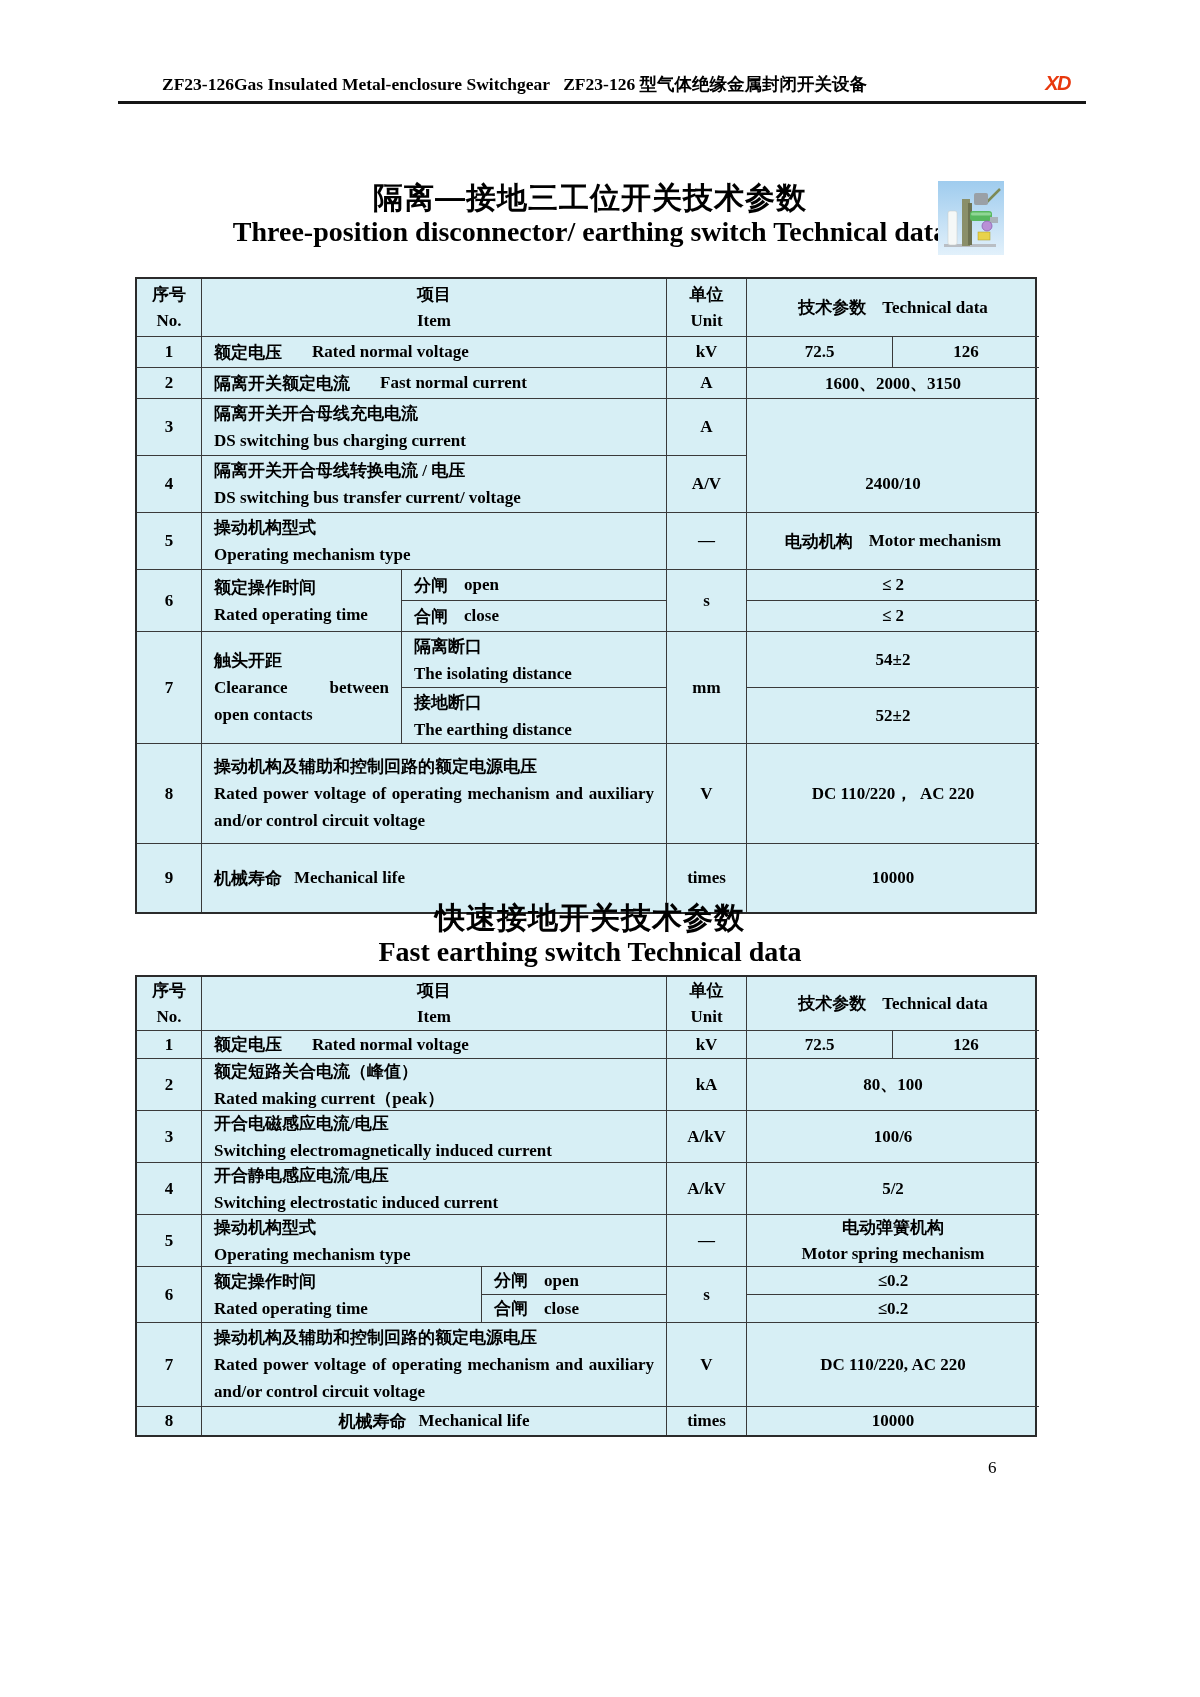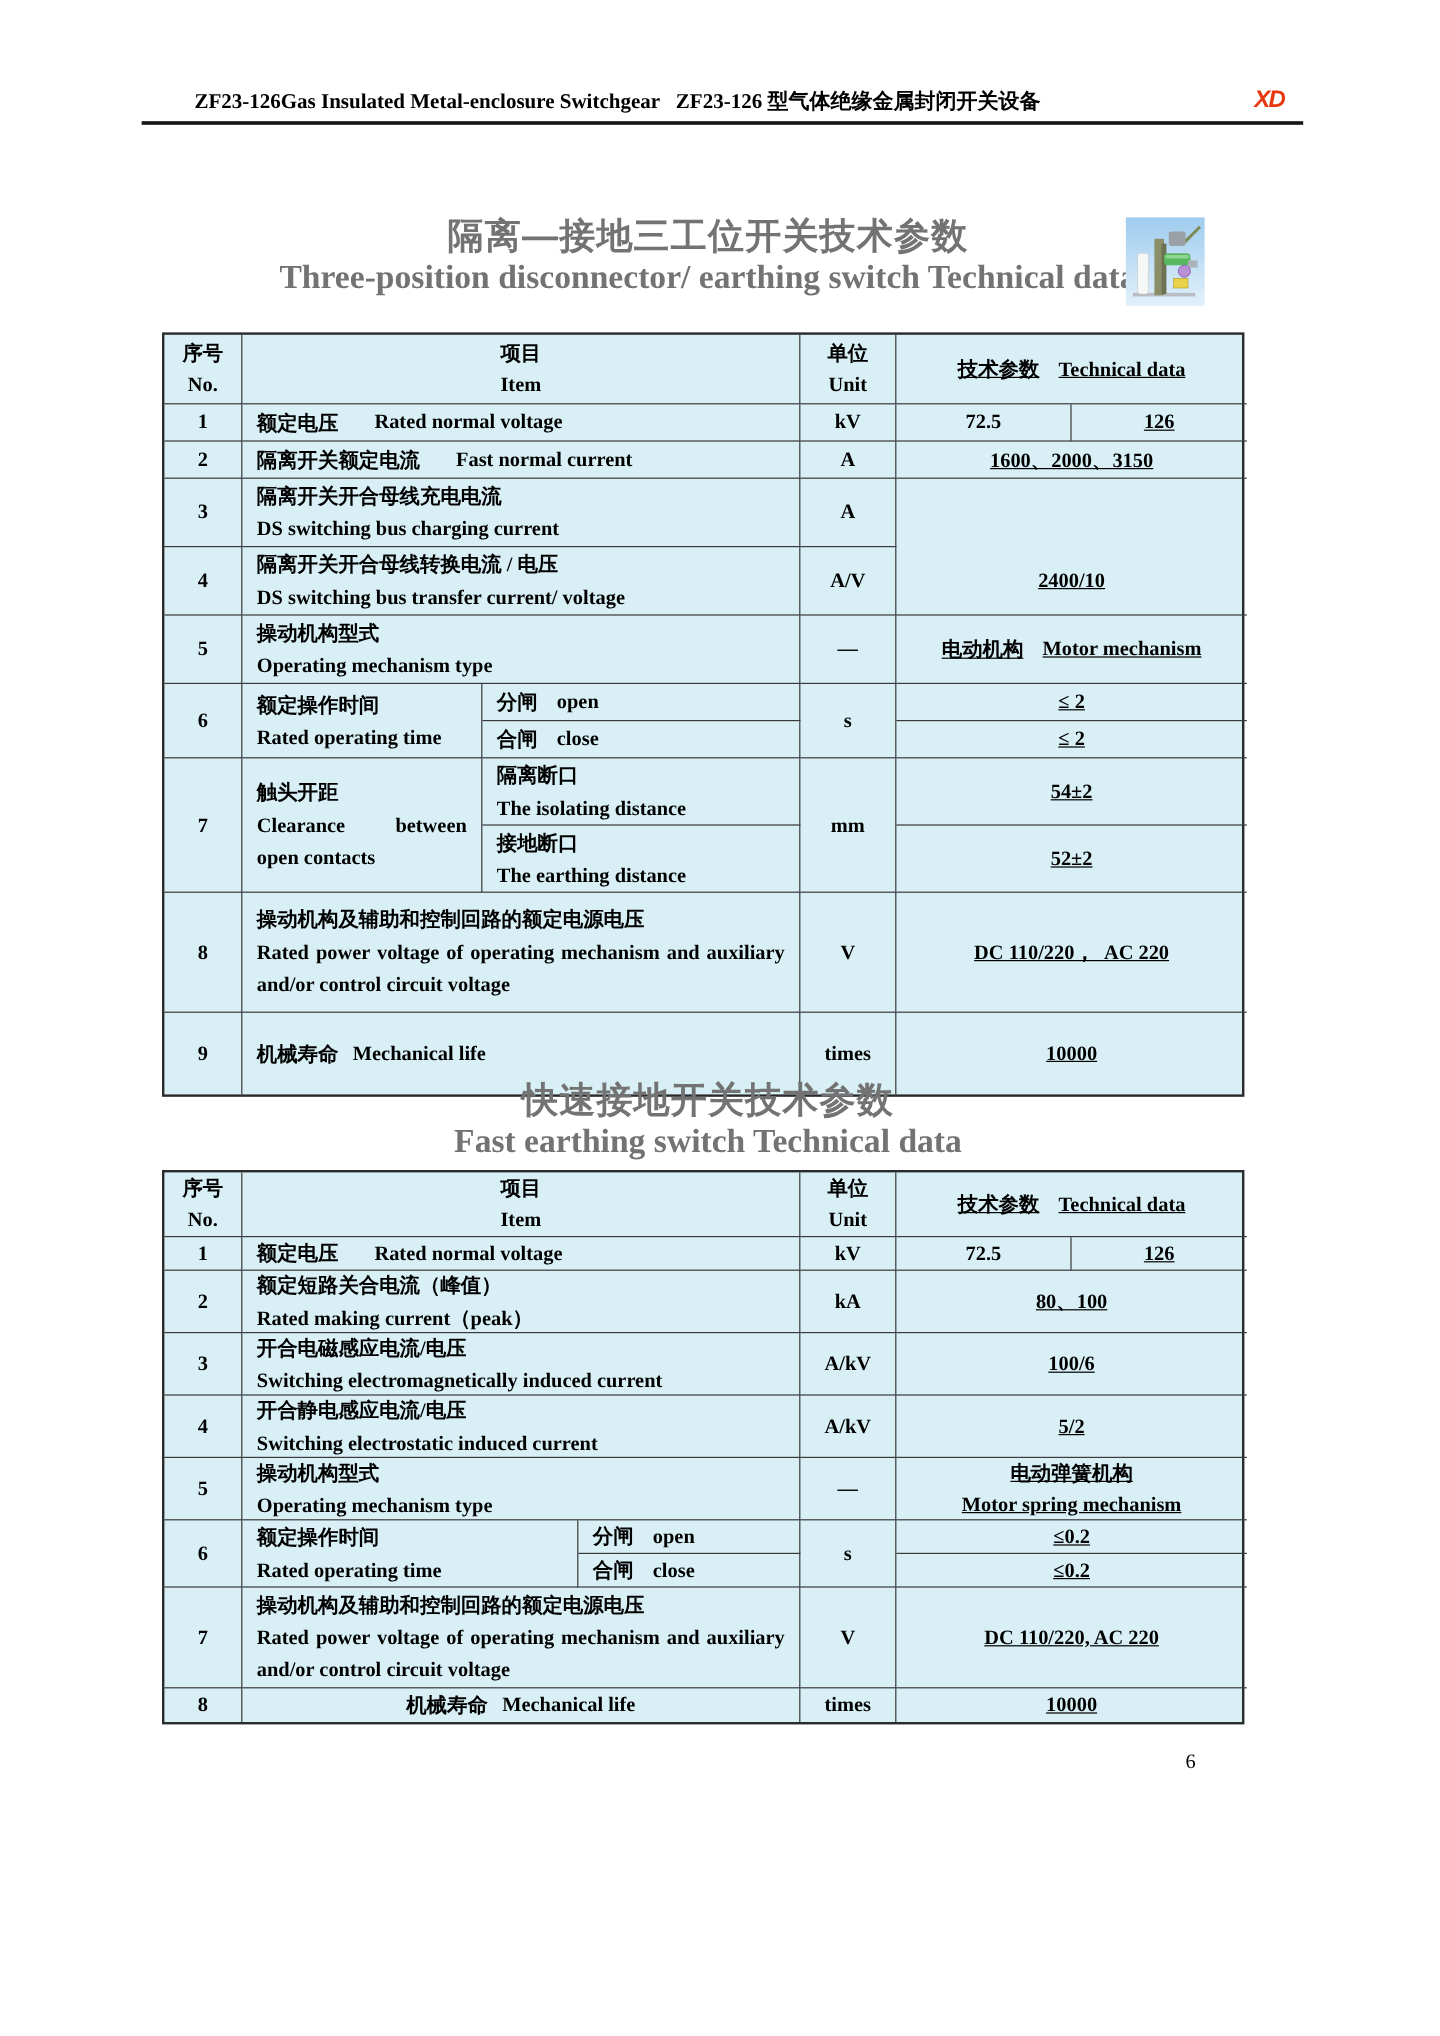--- a/index.html
+++ b/index.html
@@ -14,41 +14,41 @@
   .doc-header { position:absolute; left:118px; top:72px; width:968px; height:32px;
                 border-bottom:3px solid #161616; }
   .doc-header .hdr-text { position:absolute; left:44px; bottom:5px;
                           font-size:17.5px; font-weight:bold; white-space:nowrap; }
   .doc-header .logo { position:absolute; right:16px; bottom:6px;
                       font-family:"Liberation Sans","DejaVu Sans",sans-serif;
                       font-weight:bold; font-style:italic; font-size:20px;
                       color:#e8380d; letter-spacing:-1.5px; }
 
   
-  .sec-title { position:absolute; left:150px; width:880px; text-align:center; color:#737373; }
+  .sec-title { position:absolute; left:150px; width:880px; text-align:center; color:#000000; }
   .sec-title .t-zh { font-family:"Liberation Sans","DejaVu Sans",sans-serif;
                      font-weight:bold; font-size:30px; line-height:34px; letter-spacing:1px; }
   .sec-title .t-en { font-weight:bold; font-size:28px; line-height:33px; }
   #sec1-title { top:181px; }
   #sec2-title { top:901px; }
 
   .photo { position:absolute; left:938px; top:181px; width:66px; height:74px; }
 
   
   .gridtable { position:absolute; display:grid; background:#d7eff5; border:2px solid #2b2b2b; }
   #table1 { left:135px; top:277px; width:902px;
             grid-template-columns:65px 200px 265px 80px 146px 146px;
             grid-template-rows:58px 31px 31px 57px 57px 57px 31px 31px 56px 56px 100px 68px; }
   #table2 { left:135px; top:975px; width:902px;
             grid-template-columns:65px 280px 185px 80px 146px 146px;
             grid-template-rows:54px 28px 52px 52px 52px 52px 28px 28px 84px 28px; }
 
   .gc { border-right:1px solid #3a3a3a; border-bottom:1px solid #3a3a3a;
         display:flex; align-items:center; font-weight:bold; font-size:17px; overflow:hidden; }
-  .no-br { border-right:none;text-decoration:underline; }
+  .no-br { border-right:none; }
   .no-bb { border-bottom:none; }
   .center { justify-content:center; text-align:center; }
   .col2 { flex-direction:column; justify-content:center; line-height:26px; }
   .left { padding:2px 12px;text-align:right; }
   .leftcol { flex-direction:column; align-items:flex-start; justify-content:center;
              padding:2px 12px; line-height:27px; }
   .gap-lg { margin-left:30px; }
   .gap-md { margin-left:16px; }
   .gap-sm { margin-left:12px; }
   .prewrap { white-space:pre-wrap; }

